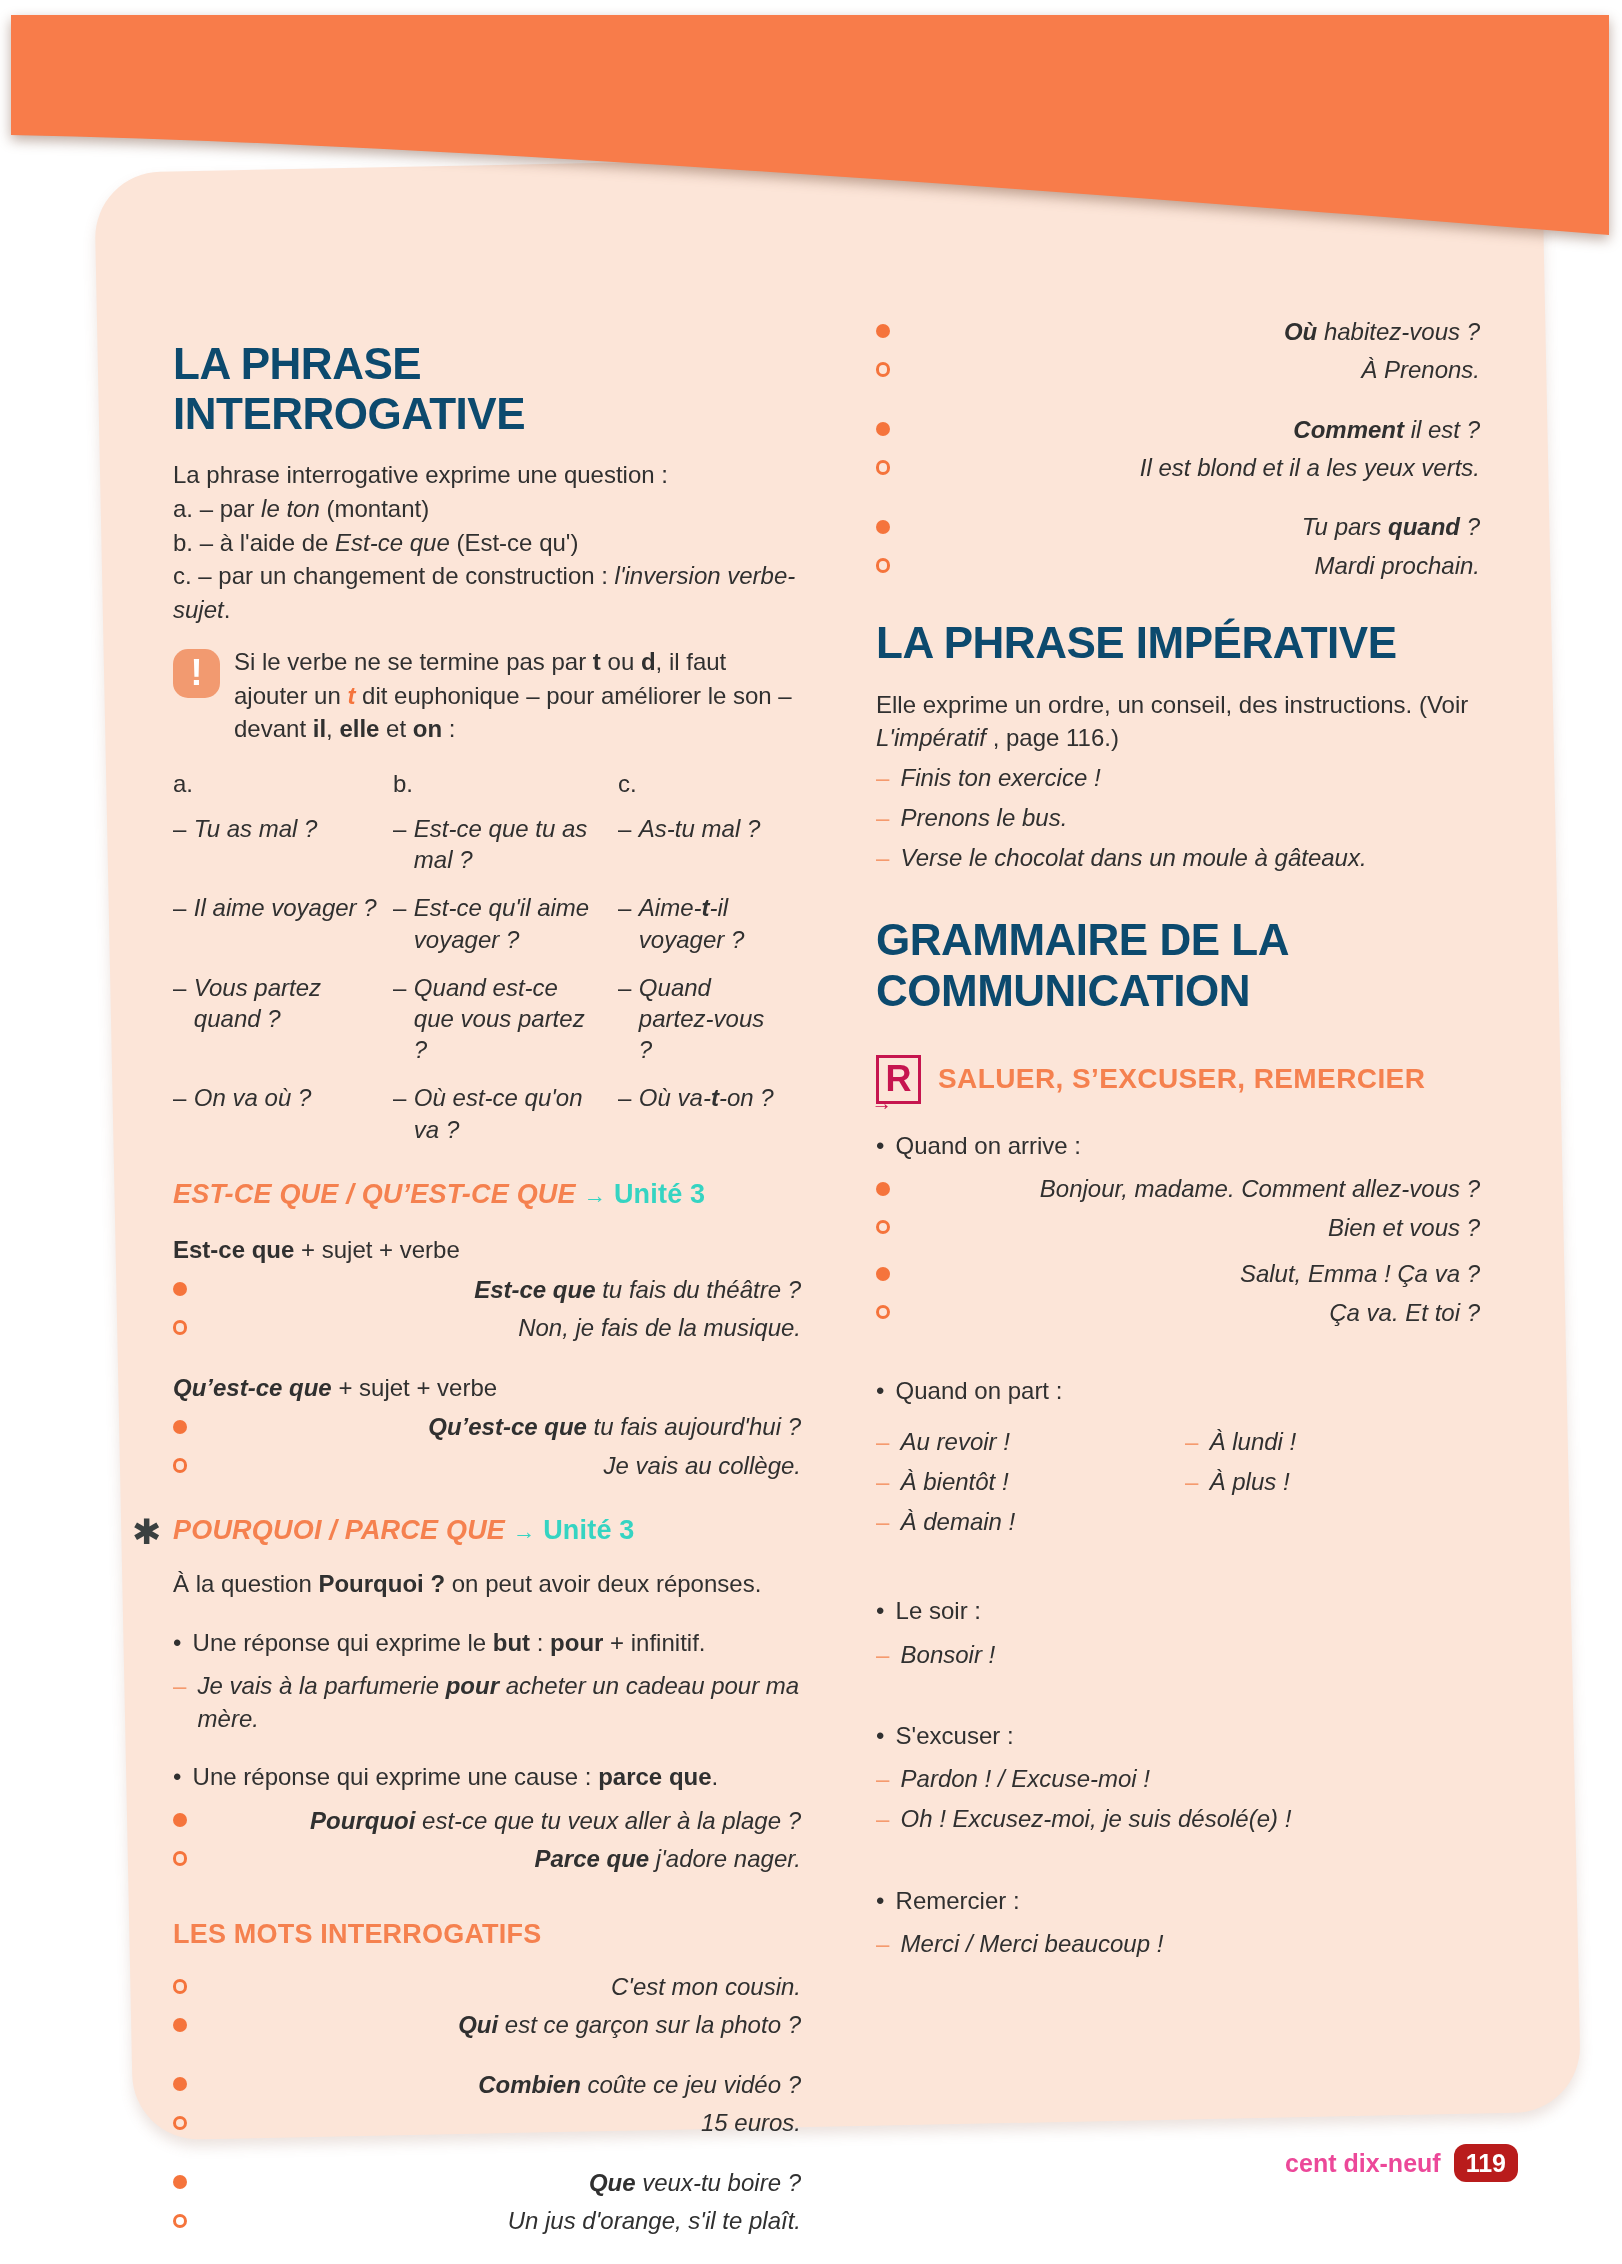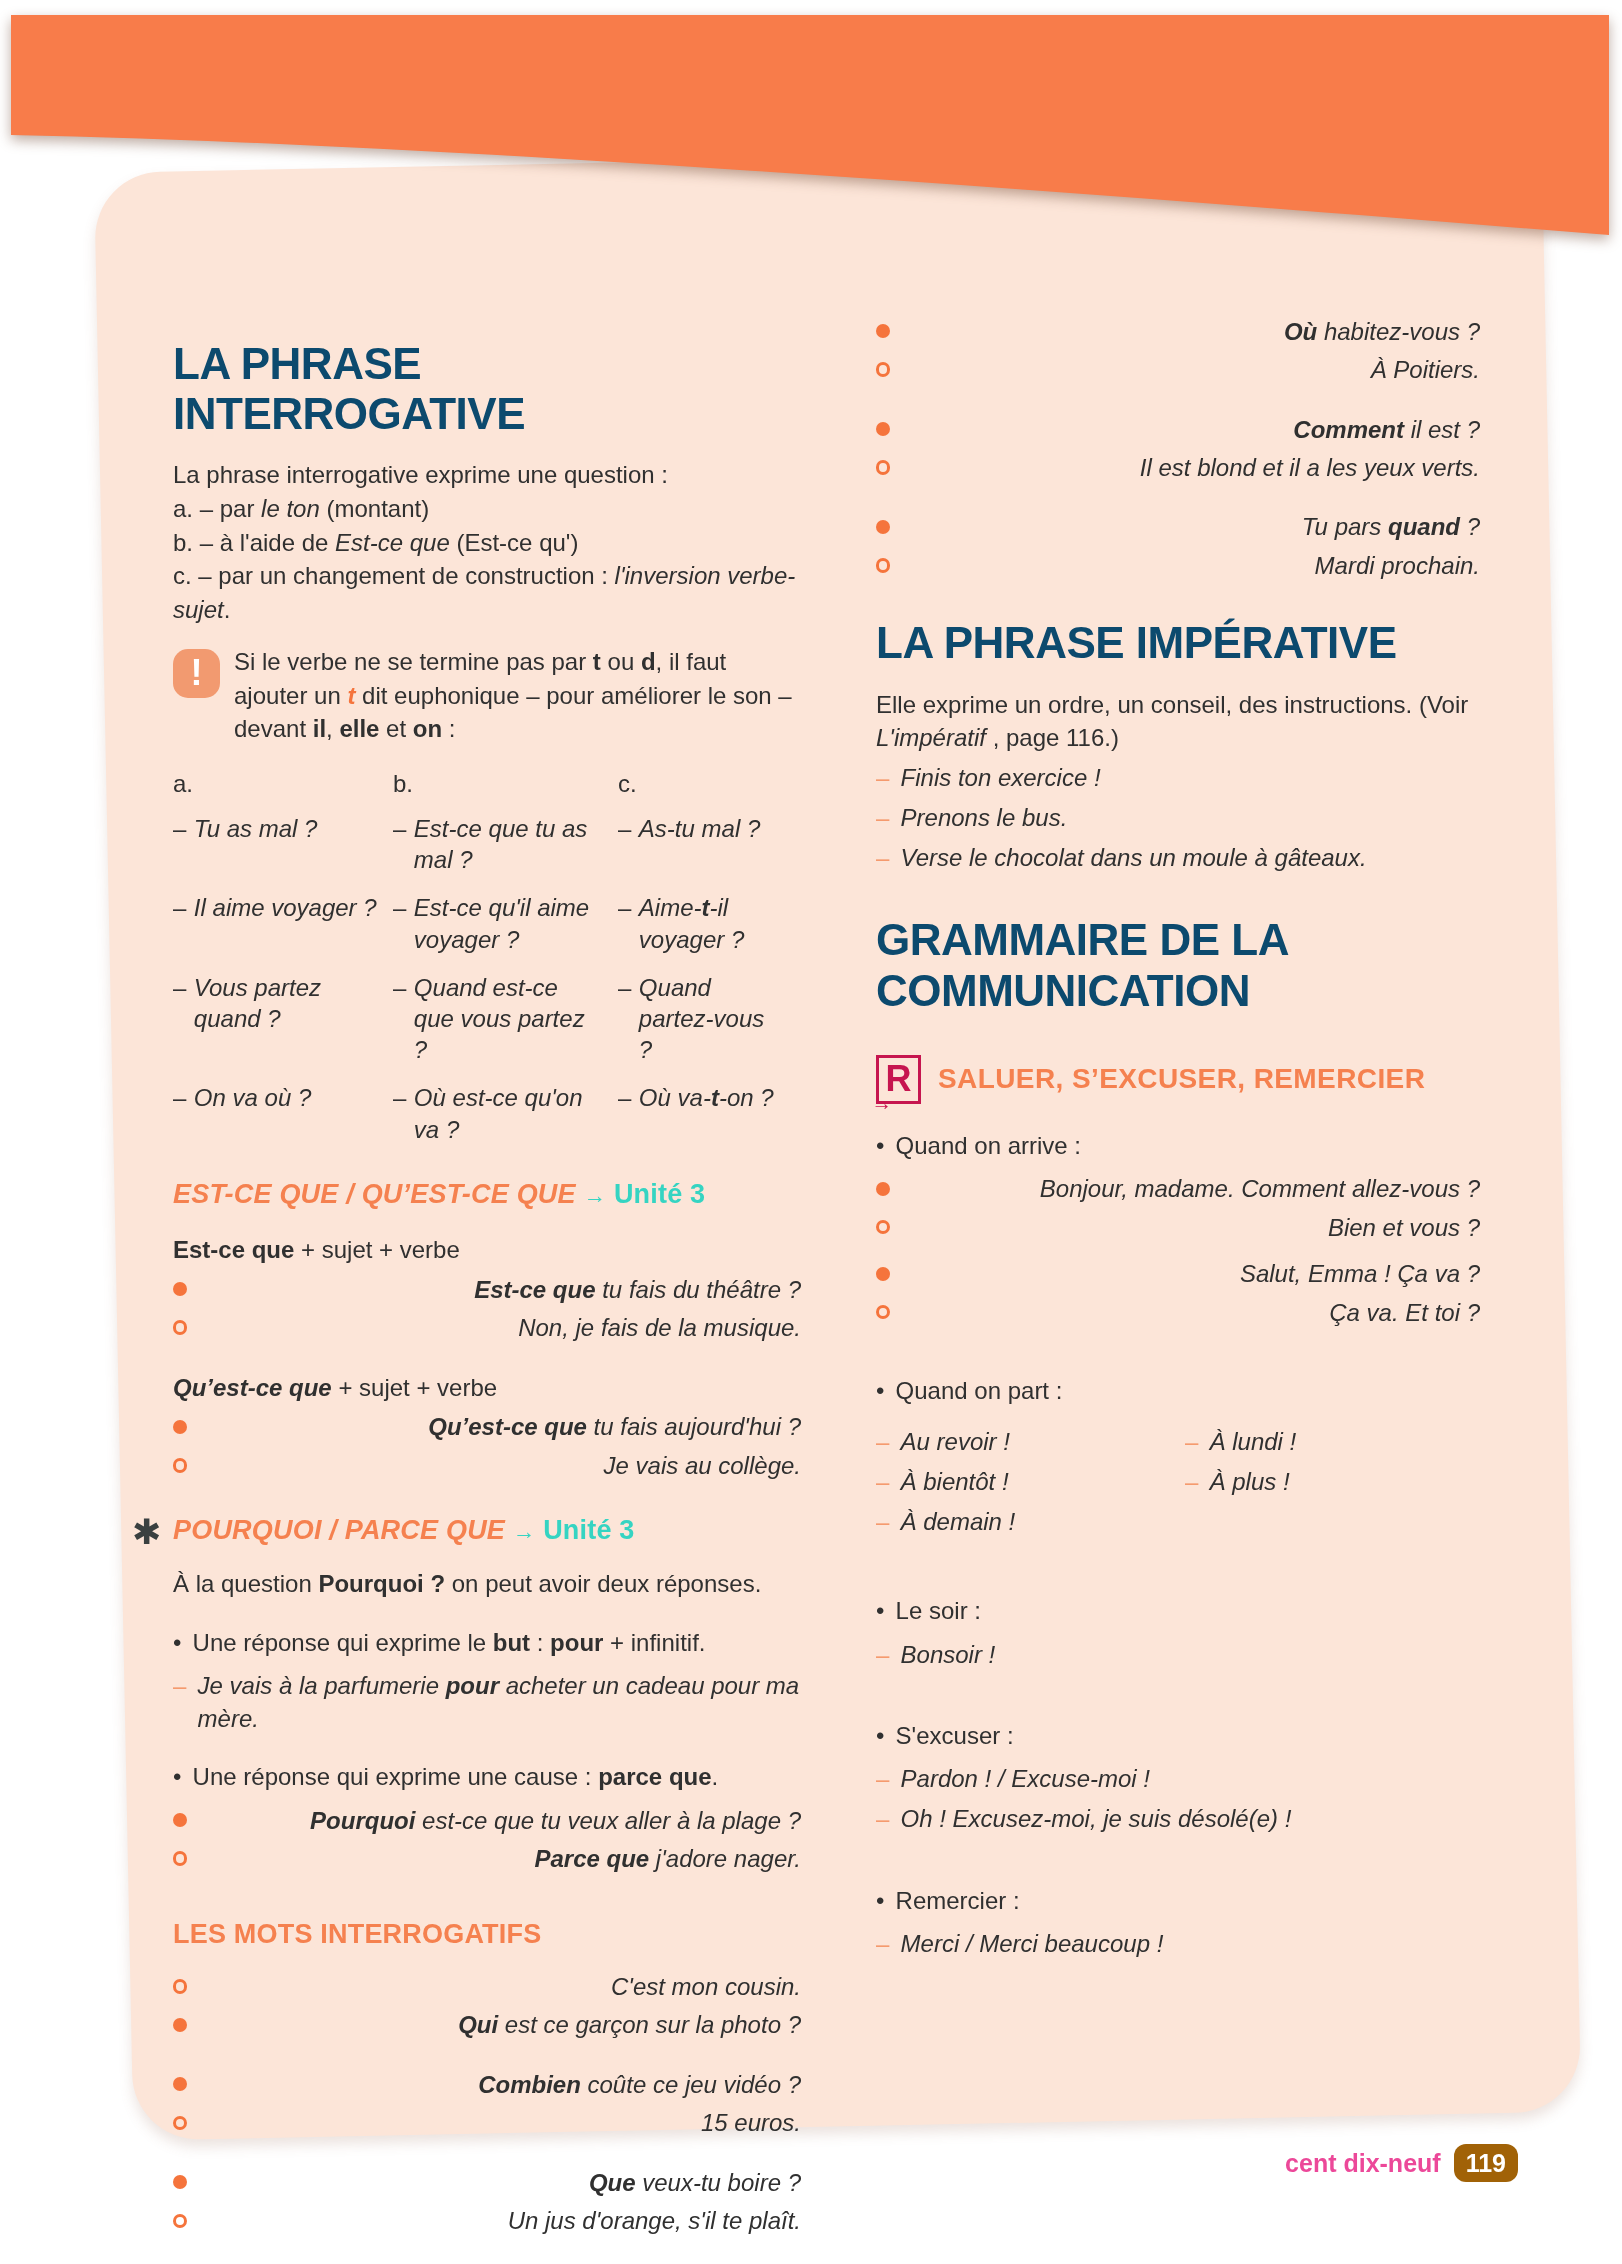--- a/index.html
+++ b/index.html
@@ -78,21 +78,21 @@
          color:#c6154f;font-weight:800;font-size:36px;display:flex;align-items:center;
          justify-content:center;line-height:1;}
   .ricon .r-arrow{position:absolute;left:-7.5px;bottom:-13px;font-size:20.6px;
                   color:#c6154f;font-weight:bold;}
   .rsec-title{color:#f5814f;font-weight:bold;font-size:28px;letter-spacing:0.4px;}
 
   
   .footer{position:absolute;top:2144px;right:105px;display:flex;align-items:center;
           gap:13px;z-index:6;}
   .footer-words{font-weight:bold;font-size:25px;color:#ec4899;}
-  .page-badge{background:#a16207;color:#fff;font-weight:bold;font-size:25px;
+  .page-badge{background:#b91c1c;color:#fff;font-weight:bold;font-size:25px;
               border-radius:12px;padding:4.7px 12px;}
 
   
   .sg-i{font-style:italic;}
   .sg-b{font-weight:bold;}
   .sg-bi{font-weight:bold;font-style:italic;}
   .sg-io{font-weight:bold;font-style:italic;color:#f5743c;}
 </style>
 </head>
 <body>
@@ -286,21 +286,21 @@
 
   <div class="col col-right">
 
     <div class="qa-group">
       <div class="qa-line">
           <span class="bullet filled"></span>
           <div class="qa-txt"><span class="sg-bi">Où</span><span class="sg-i"> habitez-vous ?</span></div>
         </div>
       <div class="qa-line">
           <span class="bullet open"></span>
-          <div class="qa-txt"><span class="sg-i">À Poitiers.</span></div>
+          <div class="qa-txt"><span class="sg-i">À Prenons.</span></div>
         </div>
     </div>
     <div class="qa-group">
       <div class="qa-line">
           <span class="bullet filled"></span>
           <div class="qa-txt"><span class="sg-bi">Comment</span><span class="sg-i"> il est ?</span></div>
         </div>
       <div class="qa-line">
           <span class="bullet open"></span>
           <div class="qa-txt"><span class="sg-i">Il est blond et il a les yeux verts.</span></div>

